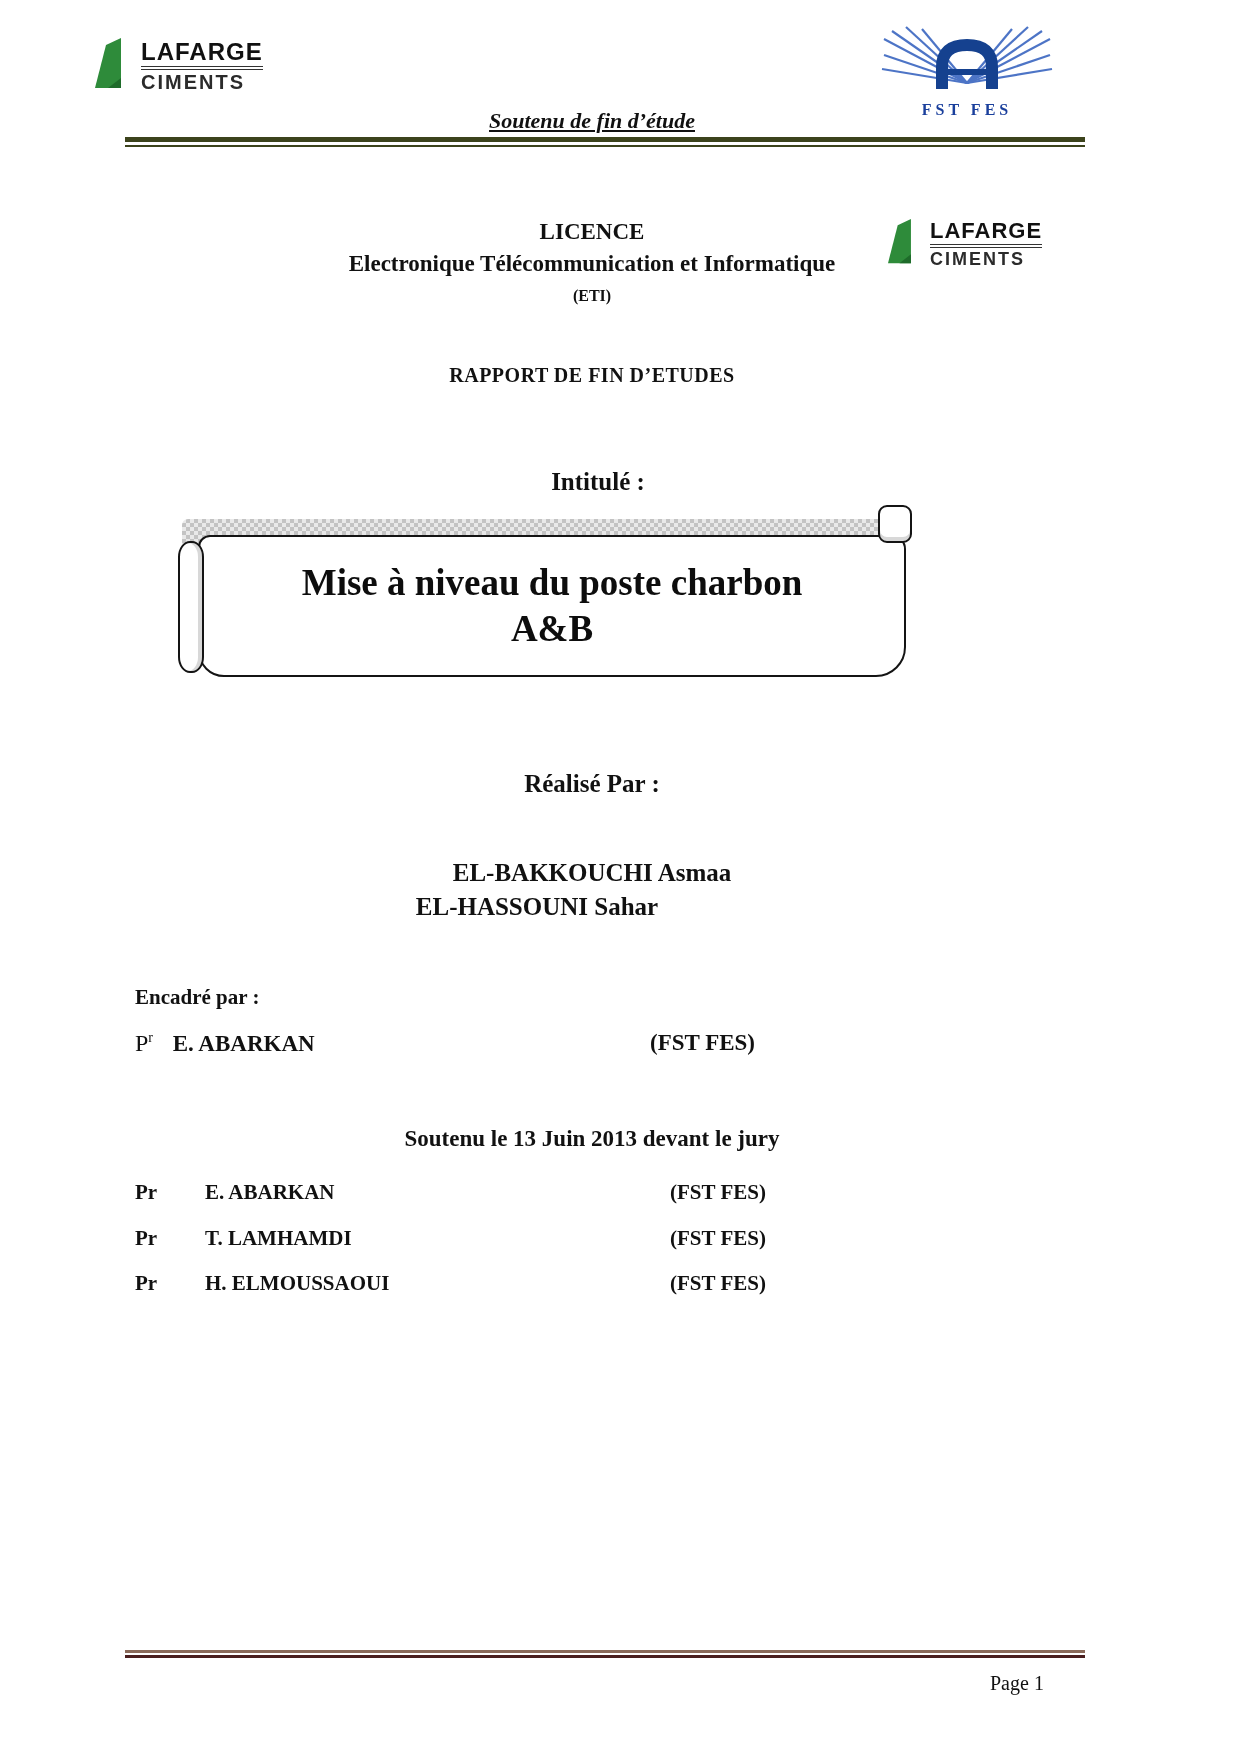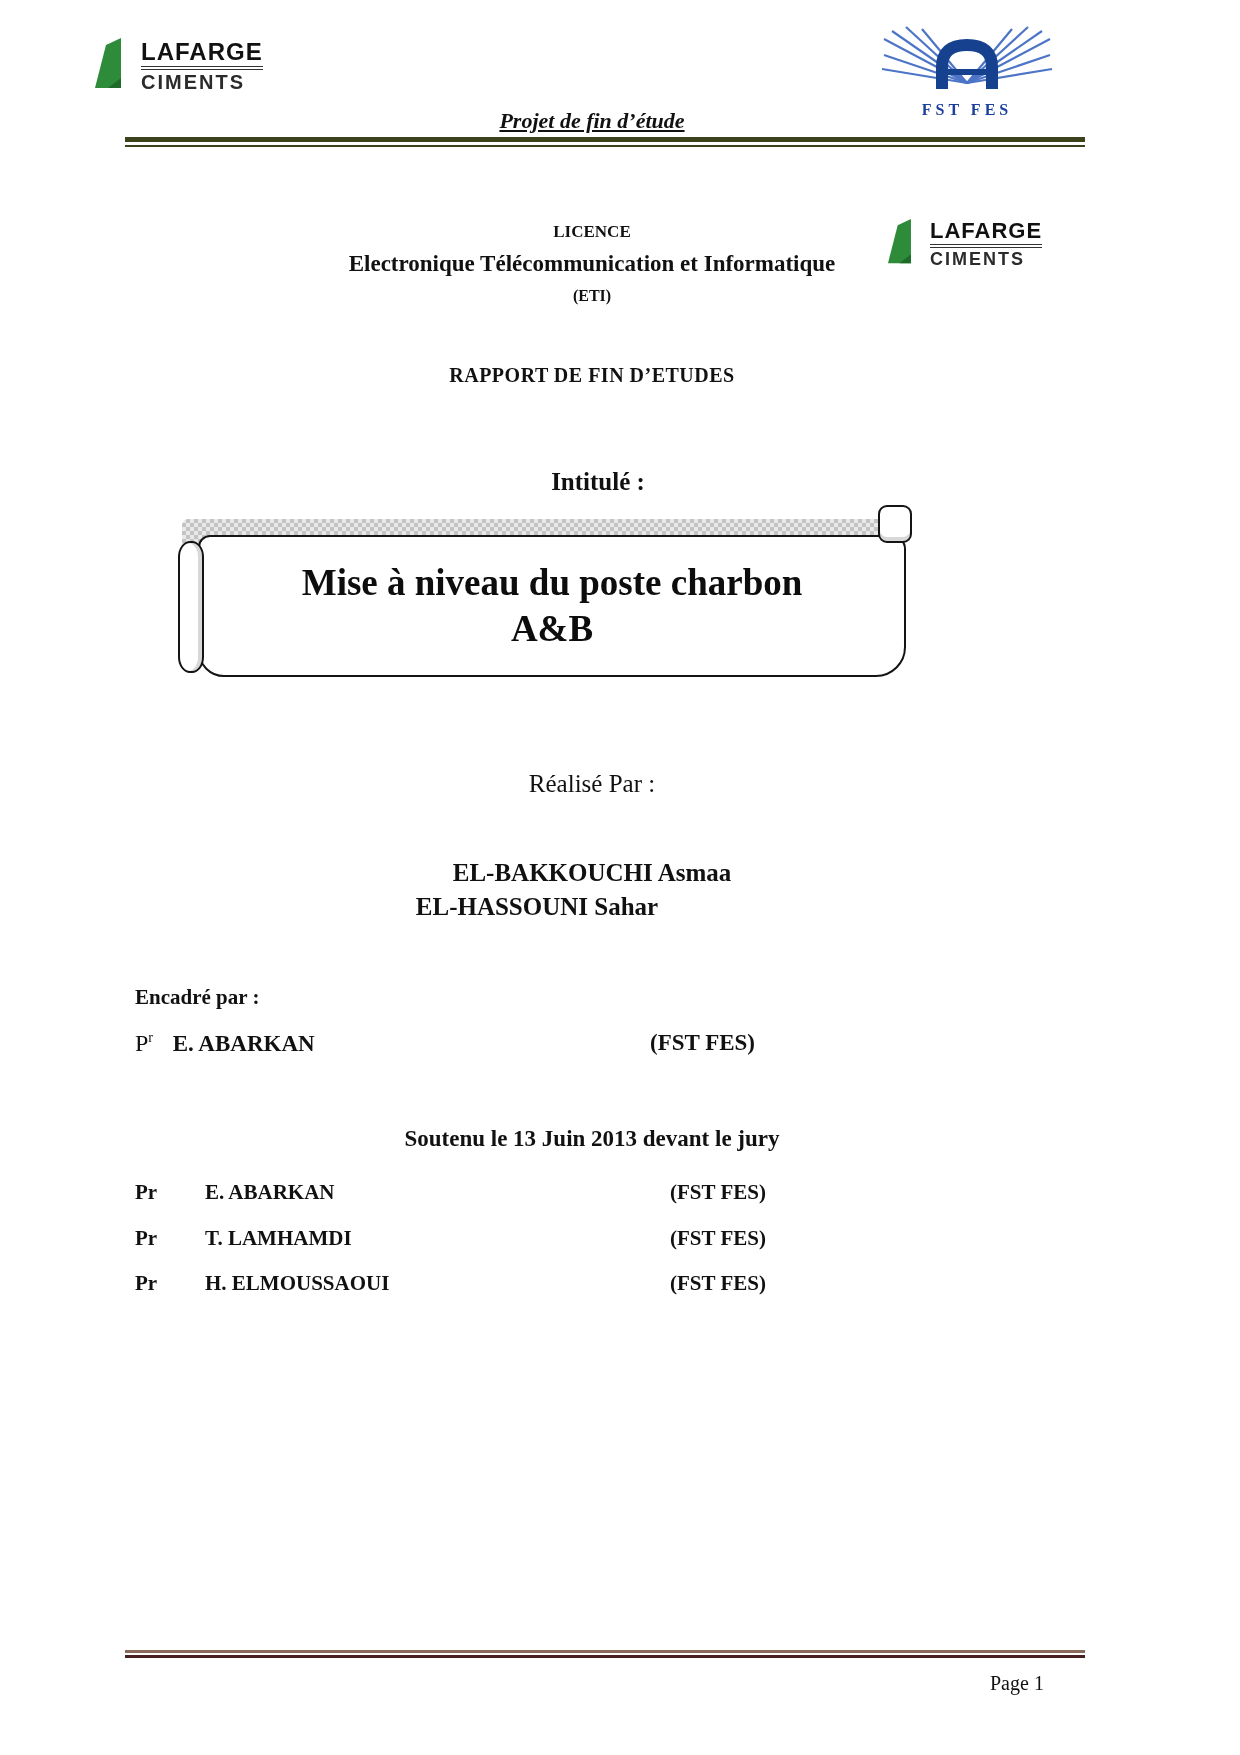--- a/index.html
+++ b/index.html
@@ -30,21 +30,21 @@
   .doc-type {
     top:108px; font-size:22px; font-weight:bold; font-style:italic;
     text-decoration:underline;
   }
   .rule { position:absolute; left:125px; width:960px; }
   .top-rule { top:137px; border-top:5px solid #3c431c; border-bottom:2px solid #3c431c; height:3px; }
   .bottom-rule { top:1650px; border-top:3px solid #8a6a5a; border-bottom:3px solid #4a1f1f; height:2px; }
 
   
   .licence-block { top:216px; font-weight:bold; line-height:32px; }
-  .licence-line1 { font-size:17px; }
+  .licence-line1 { font-size:23px; }
   .licence-line2 { font-size:23px; }
   .licence-line3 { font-size:16px; }
   .rapport { top:364px; font-size:20px; font-weight:bold; letter-spacing:0.5px; }
   .intitule { top:468px; font-size:25px; font-weight:bold;margin-left:12px; }
 
   
   .scroll { position:absolute; left:172px; top:503px; width:742px; height:182px; }
   .scroll-shadow {
     position:absolute; left:10px; top:16px; width:706px; height:126px;
     background:repeating-conic-gradient(#c3c3c3 0% 25%, #e9e9e9 0% 50%);
@@ -62,21 +62,21 @@
     background:#fff; border:2px solid #141414; border-radius:12px/16px;
     box-shadow: inset -4px 0 0 #d8d8d8;
   }
   .scroll-curl-right {
     position:absolute; right:2px; top:2px; width:30px; height:34px;
     background:#fff; border:2px solid #141414; border-radius:9px;
     box-shadow: inset 0 -4px 0 #d8d8d8;
   }
 
   
-  .realise { top:770px; font-size:25px; font-weight:normal; }
+  .realise { top:770px; font-size:25px; font-weight:bold; }
   .authors { top:840px; font-size:25px; font-weight:bold; line-height:34px;margin-top:16px; }
   .author-line2 { transform:translateX(-55px); }
 
   
   .encadre { left:135px; top:985px; font-size:21px; font-weight:bold; }
   .supervisor-row { left:135px; top:1030px; width:800px; font-size:23px; }
   .sup-prof { font-weight:normal; font-size:24px; }
   .sup-prof sup { font-size:14px; }
   .sup-name { font-weight:bold; margin-left:14px; }
   .sup-affil { position:absolute; left:515px; top:0; font-weight:bold; }
@@ -126,21 +126,21 @@
         <line x1="87" y1="58" x2="132" y2="4"></line>
         <line x1="87" y1="58" x2="170" y2="30"></line>
         <line x1="87" y1="58" x2="172" y2="44"></line>
       </g>
       <path d="M62 64 L62 42 Q62 20 87 20 Q112 20 112 42 L112 64" fill="none" stroke="#15418f" stroke-width="12"></path>
       <line x1="58" y1="47" x2="116" y2="47" stroke="#15418f" stroke-width="6"></line>
       <text x="87" y="90" text-anchor="middle" font-family="Liberation Serif, serif" font-size="16" font-weight="bold" fill="#1a3f9c" letter-spacing="4">FST FES</text>
     </svg>
   </div>
 
-  <div class="centered doc-type">Projet de fin d’étude</div>
+  <div class="centered doc-type">Soutenu de fin d’étude</div>
 
   <div class="rule top-rule"></div>
 
   <div class="centered licence-block">
     <div class="licence-line1">LICENCE</div>
     <div class="licence-line2">Electronique Télécommunication et Informatique</div>
     <div class="licence-line3">(ETI)</div>
   </div>
 
   <div class="abs lafarge-logo small" style="left:888px; top:218px;">

